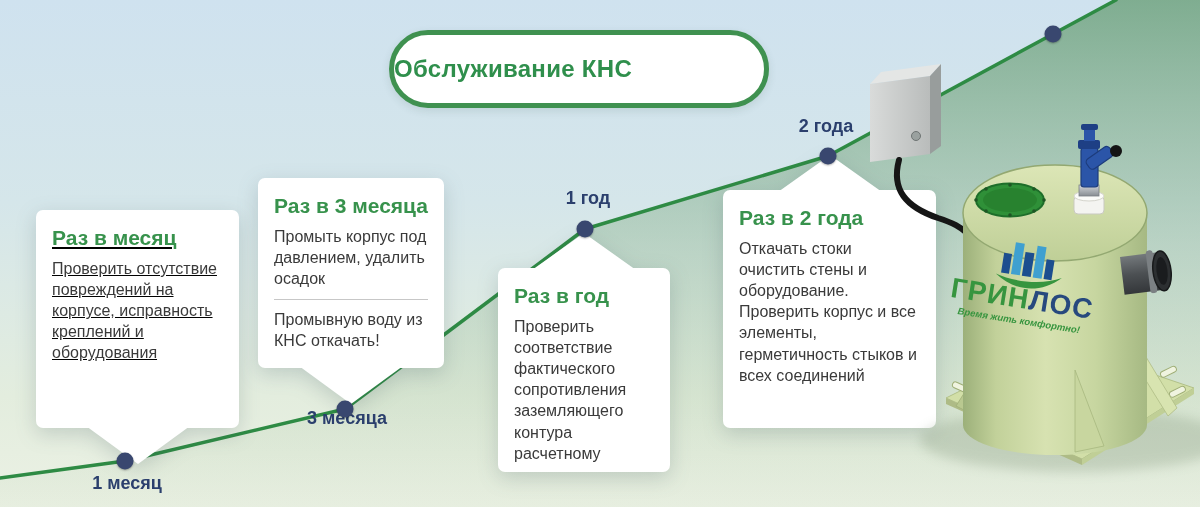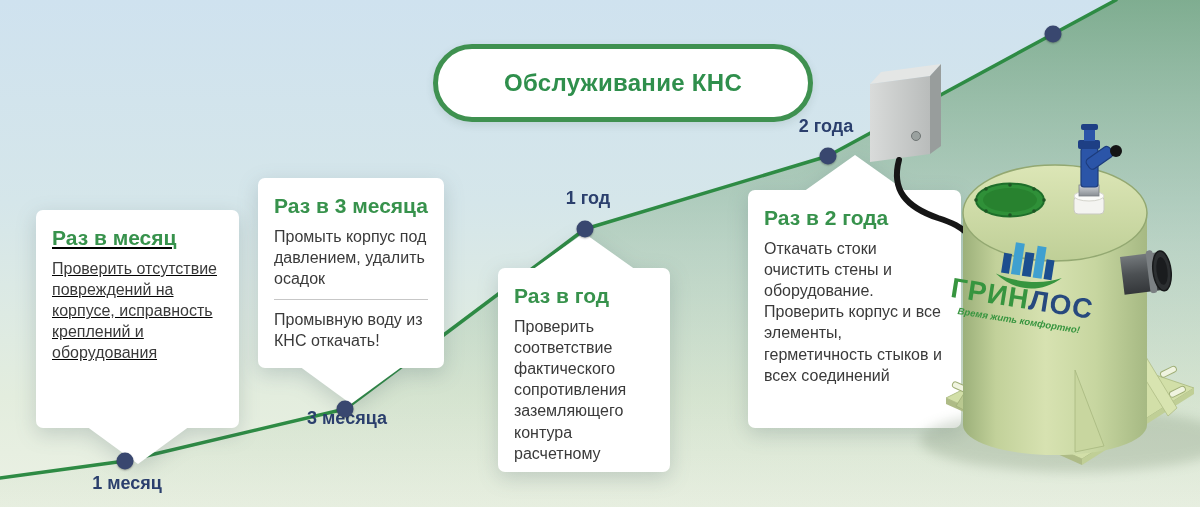--- a/index.html
+++ b/index.html
@@ -5,25 +5,24 @@
   html,body{margin:0;padding:0;background:#fff;}
   .stage{
     position:relative;width:1200px;height:507px;overflow:hidden;
     background:linear-gradient(180deg,#cfe2ef 0%,#d5e6ea 40%,#e3edde 78%,#ebf1e4 100%);
     font-family:"Liberation Sans",sans-serif;
   }
   svg{position:absolute;left:0;top:0;}
   .bg-svg{z-index:0;}
   .front-svg{z-index:4;pointer-events:none;}
   .pill{
-    position:absolute;left:433px;top:30px;width:370px;height:68px;z-index:2;
+    position:absolute;left:389px;top:30px;width:370px;height:68px;z-index:2;
     background:#fff;border:5px solid #3f9150;border-radius:42px;
-    display:flex;align-items:center;justify-content:center;
+    display:flex;align-items:center;
     box-shadow:0 3px 8px rgba(40,70,60,.12);
-    margin-top:14px;
   }
   .pill span{font-size:24px;font-weight:bold;color:#2f8f4c;letter-spacing:.3px;}
   .card{
     position:absolute;background:#fff;border-radius:7px;z-index:2;
     padding:16px 16px 12px 16px;box-sizing:border-box;
     filter:drop-shadow(0 6px 10px rgba(50,75,85,.20));
   }
   .card-title{font-size:21px;font-weight:bold;color:#37924c;margin:0 0 8px 0;}
   .card-body,.card-note{font-size:16px;line-height:1.32;color:#3a3a3a;}
   .divider{height:1px;background:#c7c7c7;margin:10px 0 9px 0;}
@@ -71,21 +70,21 @@
     <div class="card-note">Промывную воду из КНС откачать!</div>
     <div class="tail tail-down"></div>
   </div>
 
   <div class="card" style="left:498px;top:268px;width:172px;height:204px;">
     <div class="card-title">Раз в год</div>
     <div class="card-body">Проверить соответствие фактического сопротивления заземляющего контура расчетному</div>
     <div class="tail tail-up"></div>
   </div>
 
-  <div class="card" style="left:748px;top:190px;width:213px;height:238px;">
+  <div class="card" style="left:723px;top:190px;width:213px;height:238px;">
     <div class="card-title">Раз в 2 года</div>
     <div class="card-body">Откачать стоки очистить стены и оборудование. Проверить корпус и все элементы, герметичность стыков и всех соединений</div>
     <div class="tail tail-up"></div>
   </div>
 
   <div class="dot" style="left:125px;top:461px;"></div>
   <div class="dot" style="left:345px;top:409px;"></div>
   <div class="dot" style="left:585px;top:229px;"></div>
   <div class="dot" style="left:828px;top:156px;"></div>
   <div class="dot" style="left:1053px;top:34px;"></div>

